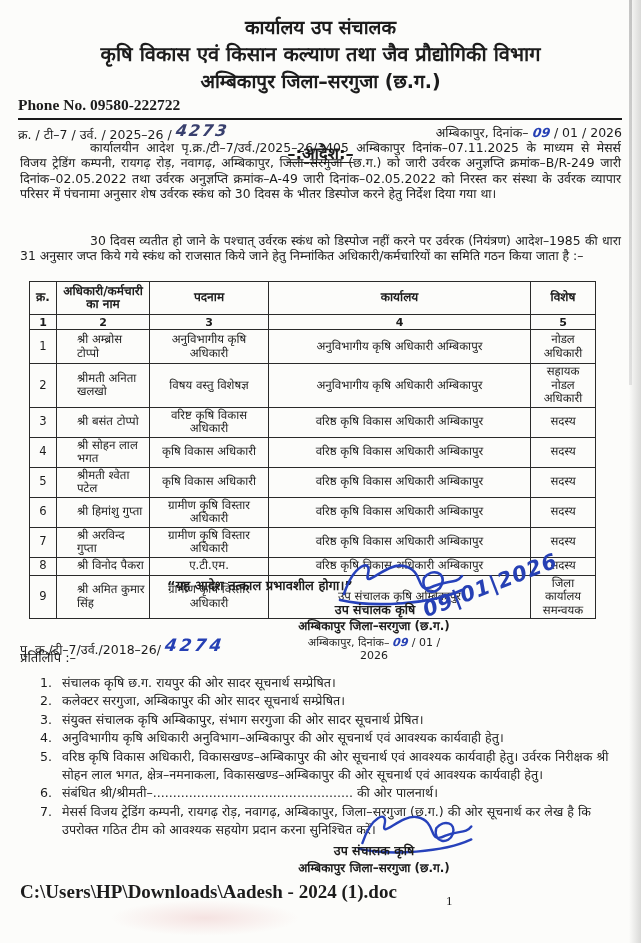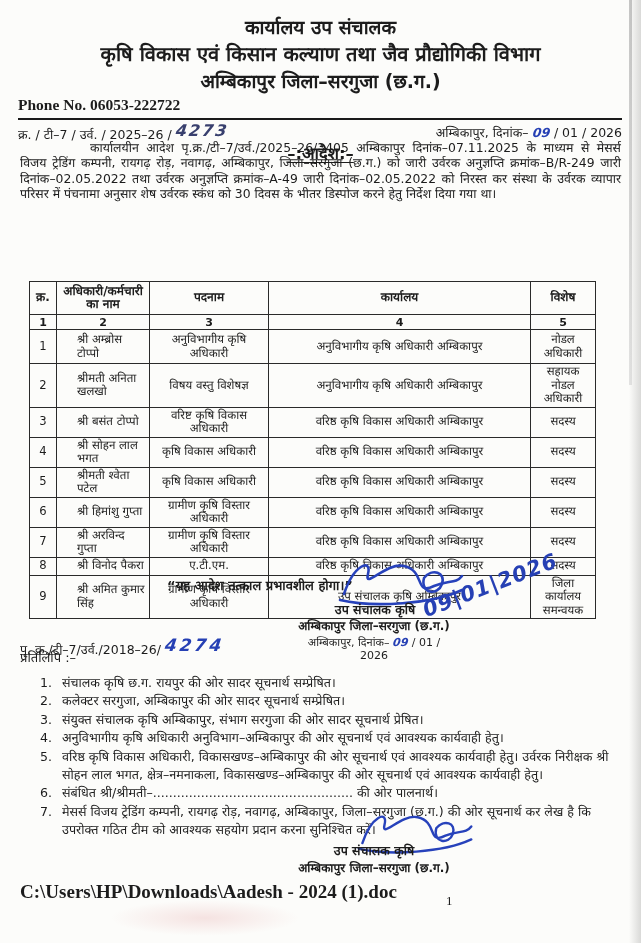--- a/index.html
+++ b/index.html
@@ -72,38 +72,39 @@
 </head>
 <body>
 
 <div class="page">
 
   <div class="abs h2 center">कृषि विकास एवं किसान कल्याण तथा जैव प्रौद्योगिकी विभाग</div>
   <div class="abs h1 center">कार्यालय उप संचालक</div>
   <div class="abs h3 center">अम्बिकापुर जिला–सरगुजा (छ.ग.)</div>
 
   <div class="abs contact">
-    <span>Phone No. 06053-222722</span>
+    <span>Phone No. 09580-222722</span>
   </div>
 
   <div class="abs refrow">
     <span>
       <span>क्र. / टी–7 / उर्व. / 2025–26 /</span>
       <span class="hw hw-dark refnum">4273</span>
     </span>
     <span>
       <span>अम्बिकापुर, दिनांक–</span>
       <span class="hw">09</span>
       <span>/ 01 / 2026</span>
     </span>
   </div>
 
   <div class="abs title center"><span>–:आदेश:–</span></div>
 
   <p class="abs para p1">कार्यालयीन आदेश पृ.क्र./टी–7/उर्व./2025–26/3405 अम्बिकापुर दिनांक–07.11.2025 के माध्यम से मेसर्स विजय ट्रेडिंग कम्पनी, रायगढ़ रोड़, नवागढ़, अम्बिकापुर, जिला–सरगुजा (छ.ग.) को जारी उर्वरक अनुज्ञप्ति क्रमांक–B/R-249 जारी दिनांक–02.05.2022 तथा उर्वरक अनुज्ञप्ति क्रमांक–A-49 जारी दिनांक–02.05.2022 को निरस्त कर संस्था के उर्वरक व्यापार परिसर में पंचनामा अनुसार शेष उर्वरक स्कंध को 30 दिवस के भीतर डिस्पोज करने हेतु निर्देश दिया गया था।</p>
+  <p class="abs para p2">30 दिवस व्यतीत हो जाने के पश्चात् उर्वरक स्कंध को डिस्पोज नहीं करने पर उर्वरक (नियंत्रण) आदेश–1985 की धारा 31 अनुसार जप्त किये गये स्कंध को राजसात किये जाने हेतु निम्नांकित अधिकारी/कर्मचारियों का समिति गठन किया जाता है :–</p>
 
   <table class="committee">
     <colgroup>
       <col class="w0">
         <col class="w1">
         <col class="w2">
         <col class="w3">
         <col class="w4">
     </colgroup>
     <thead>

